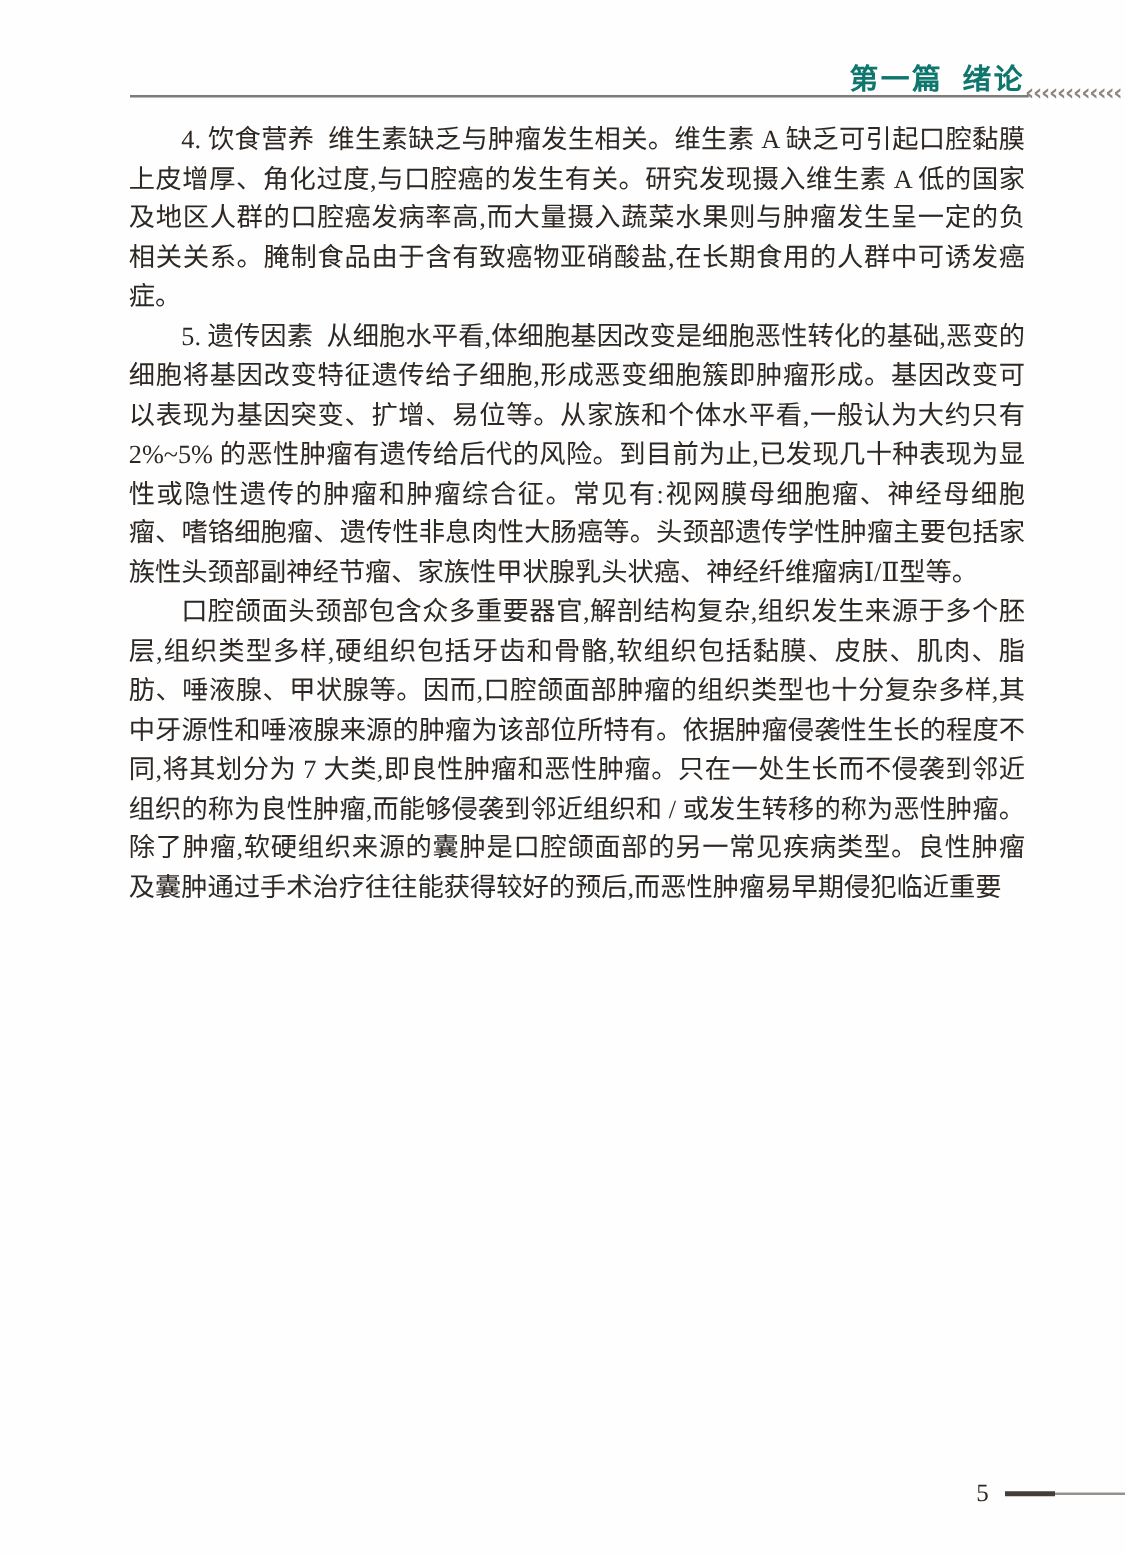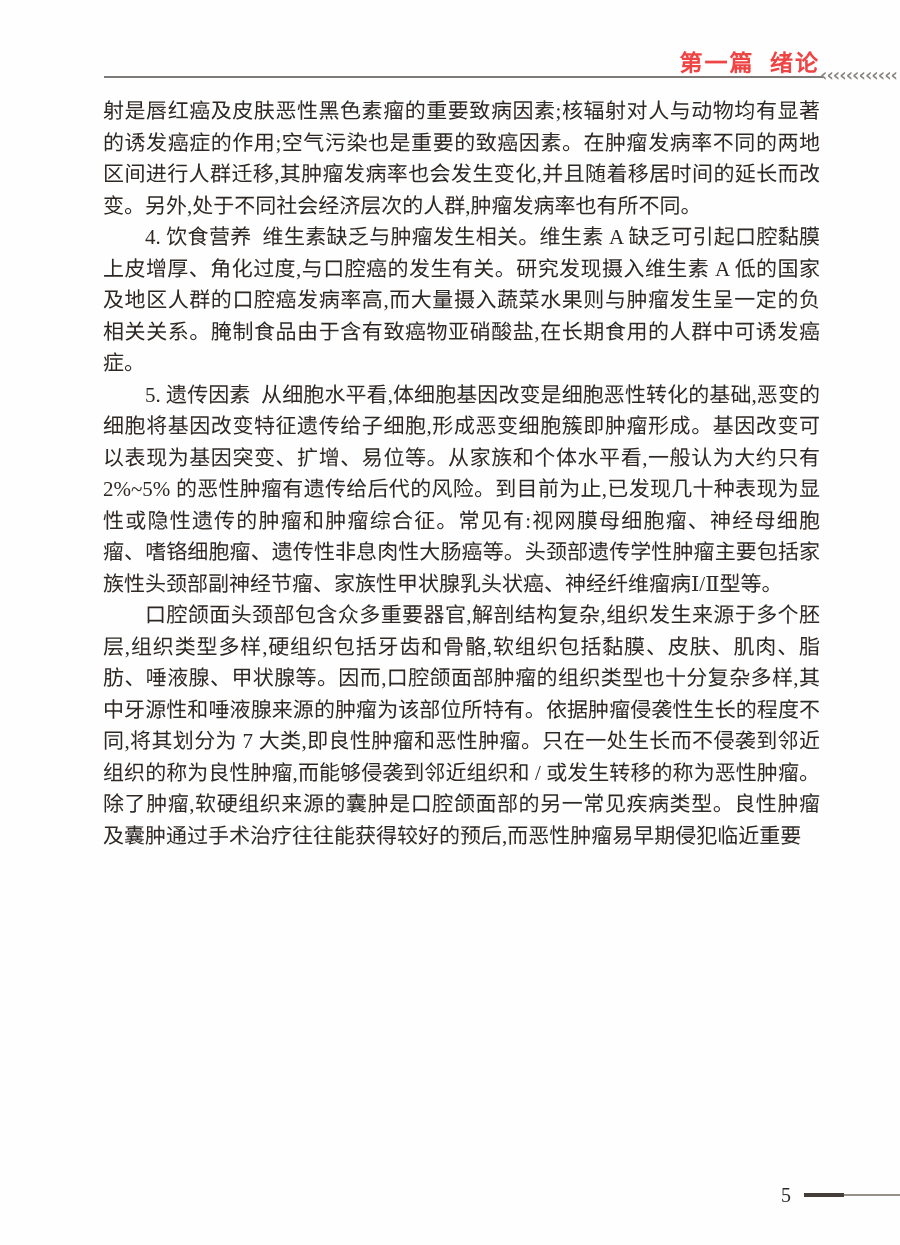--- a/index.html
+++ b/index.html
@@ -19,21 +19,21 @@
   }
 
   
   .header-title {
     position: absolute;
     top: 44px;
     right: 80px;
     font-size: 23px;
     font-weight: bold;
     letter-spacing: 2px;
-    color: #ef4444;
+    color: #0f766e;
     white-space: nowrap;
   }
   .header-rule {
     position: absolute;
     top: 76px;
     left: 104px;
     width: 719px;
     height: 2px;
     background: #7d7a77;
   }
@@ -110,21 +110,20 @@
 
 <div class="page">
 
   <header>
     <div class="header-title">第一篇&nbsp;&nbsp;绪论</div>
     <div class="header-rule"></div>
     <div class="header-chevrons">‹‹‹‹‹‹‹‹‹‹‹‹</div>
   </header>
 
   <main class="content">
-    <p>射是唇红癌及皮肤恶性黑色素瘤的重要致病因素;核辐射对人与动物均有显著的诱发癌症的作用;空气污染也是重要的致癌因素。在肿瘤发病率不同的两地区间进行人群迁移,其肿瘤发病率也会发生变化,并且随着移居时间的延长而改变。另外,处于不同社会经济层次的人群,肿瘤发病率也有所不同。</p>
     <p class="indent">4. 饮食营养&nbsp;&nbsp;维生素缺乏与肿瘤发生相关。维生素 A 缺乏可引起口腔黏膜上皮增厚、角化过度,与口腔癌的发生有关。研究发现摄入维生素 A 低的国家及地区人群的口腔癌发病率高,而大量摄入蔬菜水果则与肿瘤发生呈一定的负相关关系。腌制食品由于含有致癌物亚硝酸盐,在长期食用的人群中可诱发癌症。</p>
     <p class="indent">5. 遗传因素&nbsp;&nbsp;从细胞水平看,体细胞基因改变是细胞恶性转化的基础,恶变的细胞将基因改变特征遗传给子细胞,形成恶变细胞簇即肿瘤形成。基因改变可以表现为基因突变、扩增、易位等。从家族和个体水平看,一般认为大约只有 2%~5% 的恶性肿瘤有遗传给后代的风险。到目前为止,已发现几十种表现为显性或隐性遗传的肿瘤和肿瘤综合征。常见有:视网膜母细胞瘤、神经母细胞瘤、嗜铬细胞瘤、遗传性非息肉性大肠癌等。头颈部遗传学性肿瘤主要包括家族性头颈部副神经节瘤、家族性甲状腺乳头状癌、神经纤维瘤病Ⅰ/Ⅱ型等。</p>
 
 
     <p class="indent">口腔颌面头颈部包含众多重要器官,解剖结构复杂,组织发生来源于多个胚层,组织类型多样,硬组织包括牙齿和骨骼,软组织包括黏膜、皮肤、肌肉、脂肪、唾液腺、甲状腺等。因而,口腔颌面部肿瘤的组织类型也十分复杂多样,其中牙源性和唾液腺来源的肿瘤为该部位所特有。依据肿瘤侵袭性生长的程度不同,将其划分为 7 大类,即良性肿瘤和恶性肿瘤。只在一处生长而不侵袭到邻近组织的称为良性肿瘤,而能够侵袭到邻近组织和 / 或发生转移的称为恶性肿瘤。除了肿瘤,软硬组织来源的囊肿是口腔颌面部的另一常见疾病类型。良性肿瘤及囊肿通过手术治疗往往能获得较好的预后,而恶性肿瘤易早期侵犯临近重要</p>
   </main>
 
   <footer class="footer">
     <span class="page-number">5</span>
     <span class="footer-rule-thick"></span>

